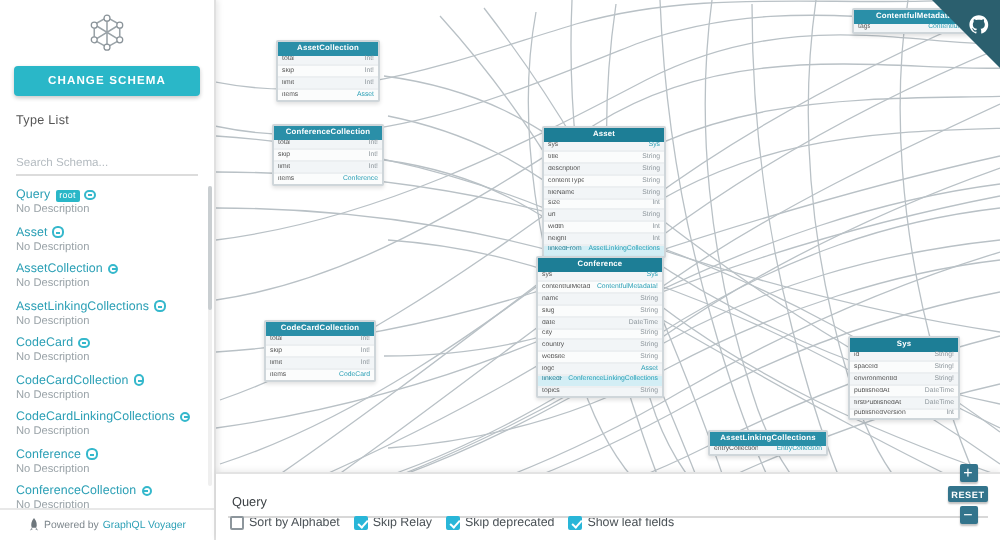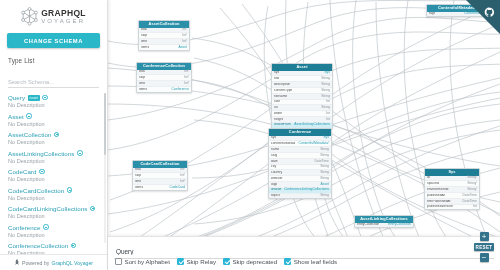--- a/index.html
+++ b/index.html
@@ -214,24 +214,20 @@
         </g>
         <g fill="#fff" stroke="#8a9399" stroke-width=".9">
           <circle cx="12" cy="2.5" r="2.1"></circle>
           <circle cx="21" cy="7.5" r="2.1"></circle>
           <circle cx="21" cy="17.8" r="2.1"></circle>
           <circle cx="12" cy="23" r="2.1"></circle>
           <circle cx="3" cy="17.8" r="2.1"></circle>
           <circle cx="3" cy="7.5" r="2.1"></circle>
         </g>
       </svg>
-      <span class="logo-text">
-        <span class="logo-main">GRAPHQL</span>
-        <span class="logo-sub">VOYAGER</span>
-      </span>
     </div>
 
     <button class="change-schema">CHANGE SCHEMA</button>
 
     <div class="type-list-title">Type List</div>
 
     <div class="search-wrap">
       <input class="search-input" type="text" placeholder="Search Schema..." style="">
     </div>
 

